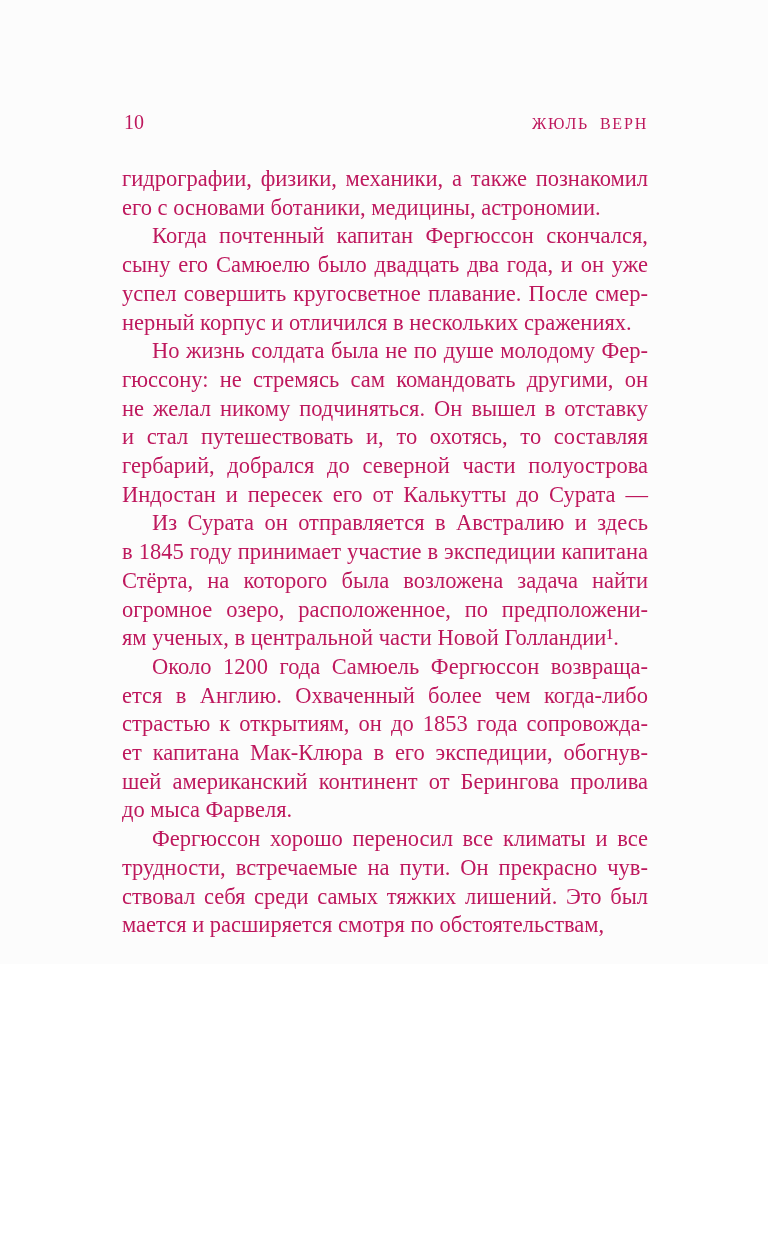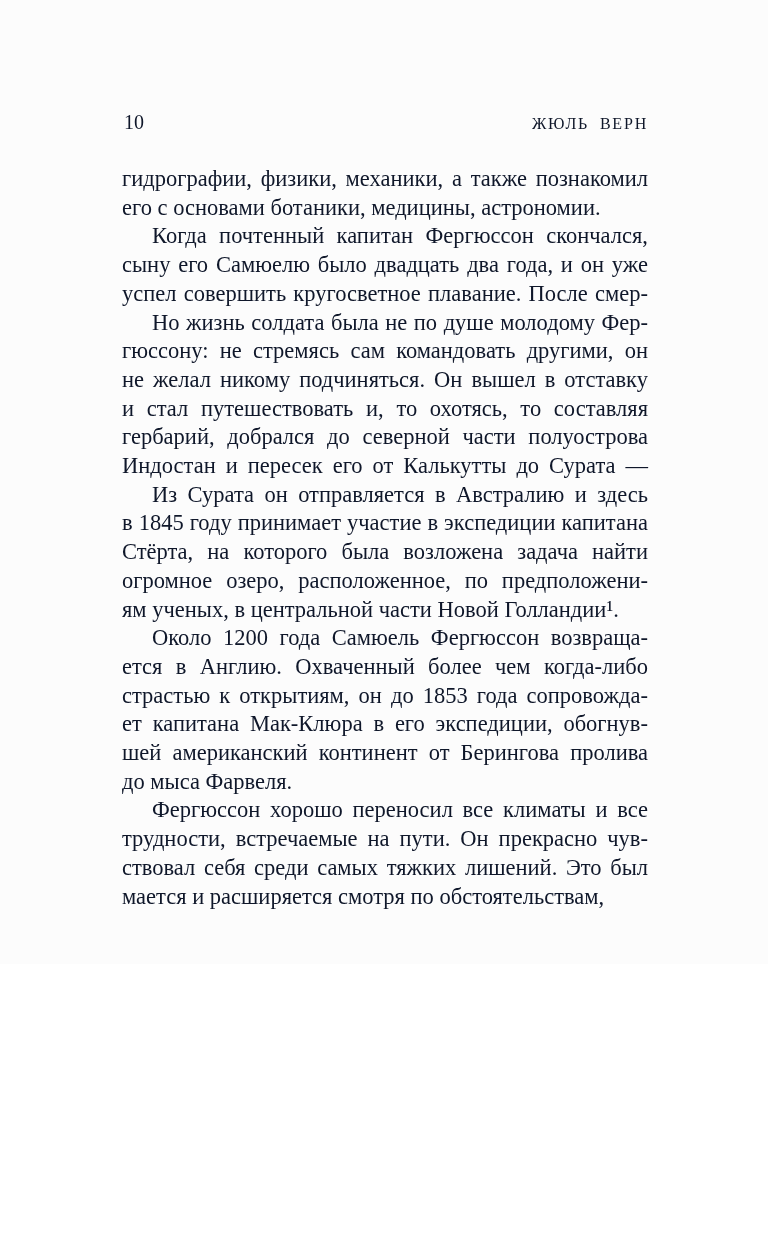--- a/index.html
+++ b/index.html
@@ -4,21 +4,21 @@
 <style>
   html, body {
     margin: 0;
     padding: 0;
   }
   .page {
     position: relative;
     width: 768px;
     height: 964px;
     background: #fcfcfc;
-    color: #0f172a;
+    color: #be185d;
     font-family: "Liberation Serif", "DejaVu Serif", serif;
     overflow: hidden;
   }
   .running-header {
     position: absolute;
     left: 124px;
     right: 120px;
     top: 111px;
     display: flex;
     justify-content: space-between;
@@ -90,20 +90,21 @@
 
   <div class="body-text">
       <div class="paragraph">
         <div class="line">гидрографии, физики, механики, а также познакомил</div>
         <div class="line last">его с основами ботаники, медицины, астрономии.</div>
       </div>
       <div class="paragraph">
         <div class="line indent">Когда почтенный капитан Фергюссон скончался,</div>
         <div class="line">сыну его Самюелю было двадцать два года, и он уже</div>
         <div class="line">успел совершить кругосветное плавание. После смер-</div>
+        <div class="line last">нерный корпус и отличился в нескольких сражениях.</div>
       </div>
       <div class="paragraph">
         <div class="line indent">Но жизнь солдата была не по душе молодому Фер-</div>
         <div class="line">гюссону: не стремясь сам командовать другими, он</div>
         <div class="line">не желал никому подчиняться. Он вышел в отставку</div>
         <div class="line">и стал путешествовать и, то охотясь, то составляя</div>
         <div class="line">гербарий, добрался до северной части полуострова</div>
         <div class="line">Индостан и пересек его от Калькутты до Сурата —</div>
       </div>
       <div class="paragraph">

